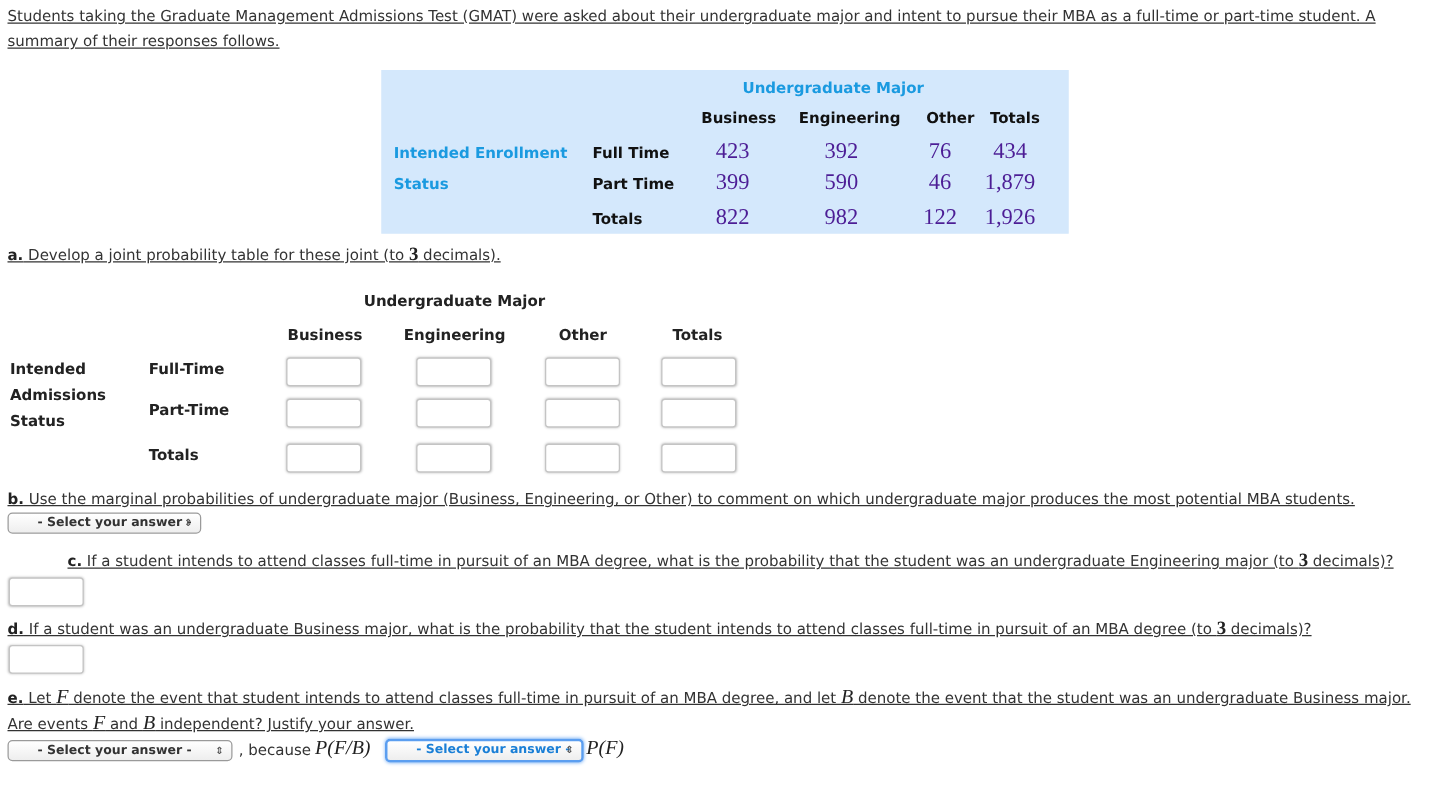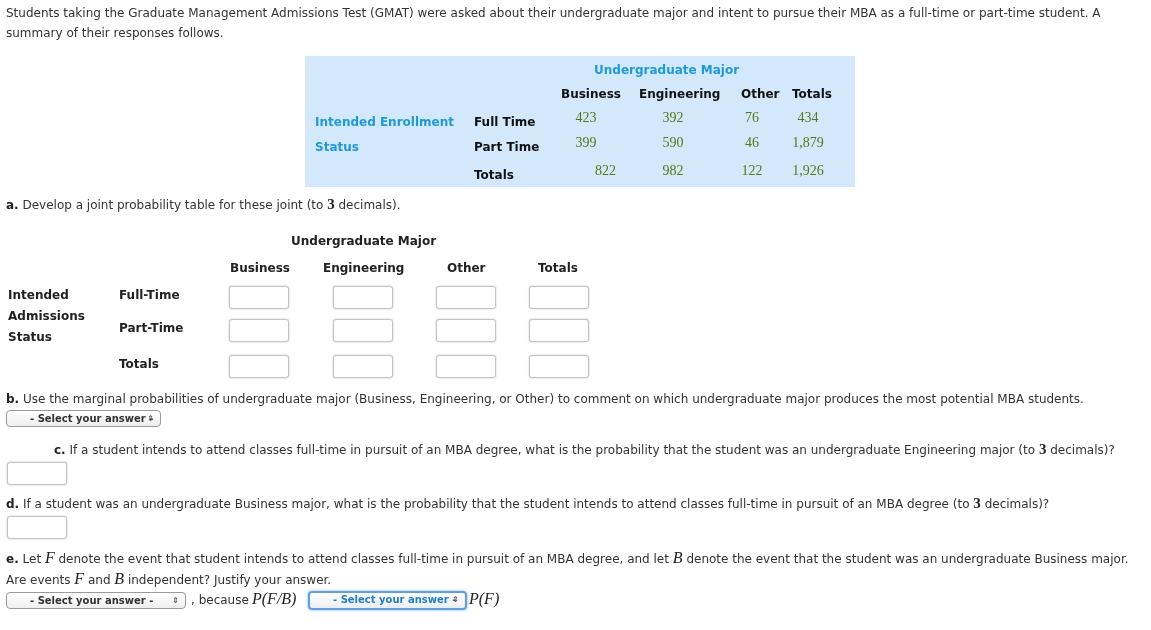--- a/index.html
+++ b/index.html
@@ -1,30 +1,30 @@
 <!DOCTYPE html>
 <html><head>
 <meta charset="utf-8">
 <style>
   html, body { margin: 0; padding: 0; background: #ffffff; }
   body {
     width: 1151px; height: 630px; position: relative; overflow: hidden;
     font-family: "DejaVu Sans", sans-serif; font-size: 12px; color: #333333;
   }
   .abs { position: absolute; white-space: nowrap; }
-  .p { line-height: 21px; }
+  .p { line-height: 21px; text-decoration: underline; }
   b, .bold { font-weight: bold; color: #222; }
   .math { font-family: "Liberation Serif", "DejaVu Serif", serif; font-style: italic; font-size: 16px; color: #222; }
   .mathn { font-family: "Liberation Serif", "DejaVu Serif", serif; font-size: 15px; font-weight: bold; color: #222; }
 
   
   .data-box { position: absolute; left: 305px; top: 56px; width: 550px; height: 131px; background: #d4e8fc; }
   .blue { color: #1a9ae0; font-weight: bold; }
   .hdr { font-weight: bold; color: #111; }
-  .num { font-family: "Liberation Serif", "DejaVu Serif", serif; font-size: 14px; color: #4d7c0f; text-align: center; width: 60px; }
+  .num { font-family: "Liberation Serif", "DejaVu Serif", serif; font-size: 18px; color: #4c1d95; text-align: center; width: 60px; }
 
   
   .inp {
     position: absolute; width: 58px; height: 21px; border: 1px solid #c4c4c4; border-radius: 3px;
     background: #fff; box-shadow: 0 0 2px rgba(0,0,0,0.25); padding: 0; margin: 0; box-sizing: content-box;
   }
   .sel {
     position: absolute; height: 15px; border: 1px solid #9a9a9a; border-radius: 4px;
     background: linear-gradient(#ffffff, #eeeeee); font-size: 10px; font-weight: bold; color: #333;
     line-height: 15px; padding-left: 23px; box-sizing: border-box; height: 17px;
@@ -55,21 +55,21 @@
 <div class="abs num" style="left:556px; top:110px;">423</div>
 <div class="abs num" style="left:643px; top:110px;">392</div>
 <div class="abs num" style="left:722px; top:110px;font-family:Liberation Serif, serif;">76</div>
 <div class="abs num" style="left:778px; top:110px;">434</div>
 
 <div class="abs num" style="left:556px; top:135px;">399</div>
 <div class="abs num" style="left:643px; top:135px;">590</div>
 <div class="abs num" style="left:722px; top:135px;">46</div>
 <div class="abs num" style="left:778px; top:135px;">1,879</div>
 
-<div class="abs num" style="left:556px; top:163px;text-align:right;">822</div>
+<div class="abs num" style="left:556px; top:163px;">822</div>
 <div class="abs num" style="left:643px; top:163px;">982</div>
 <div class="abs num" style="left:722px; top:163px;">122</div>
 <div class="abs num" style="left:778px; top:163px;">1,926</div>
 
 <div class="abs p" style="left:6px; top:194px;">
   <b>a.</b><span> Develop a joint probability table for these joint (to </span><span class="mathn">3</span><span> decimals).</span>
 </div>
 
 <div class="abs bold" style="left:291px; top:234px;">Undergraduate Major</div>
 <div class="abs bold" style="left:230px; top:261px;">Business</div>

